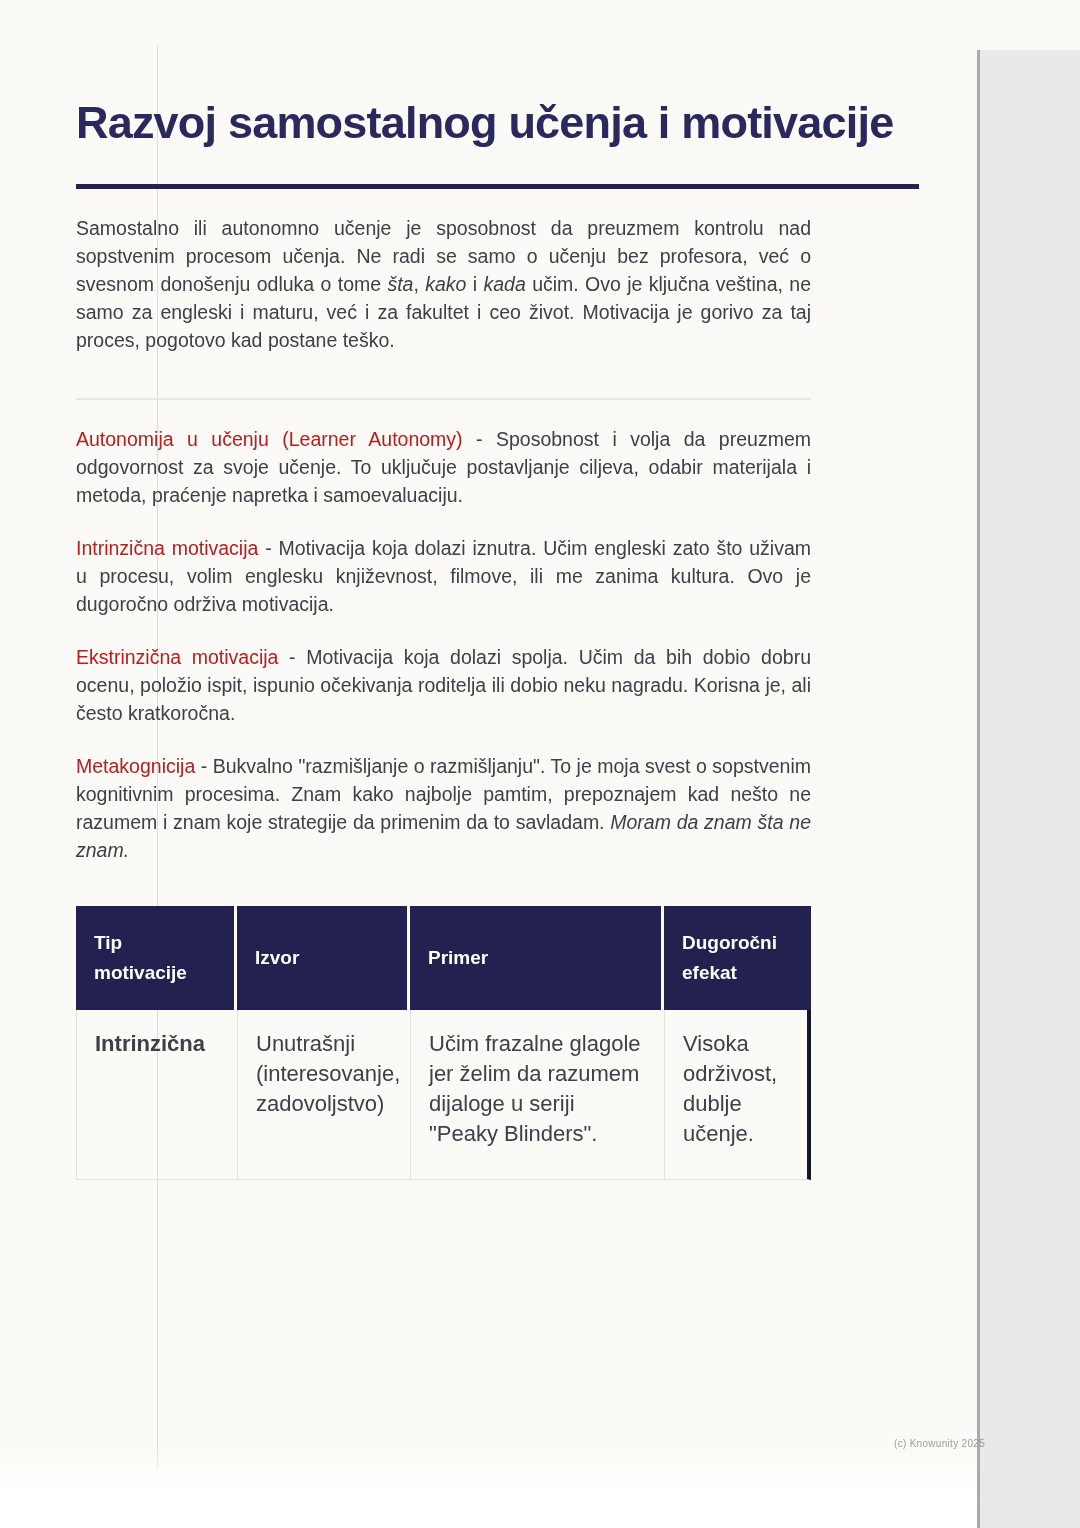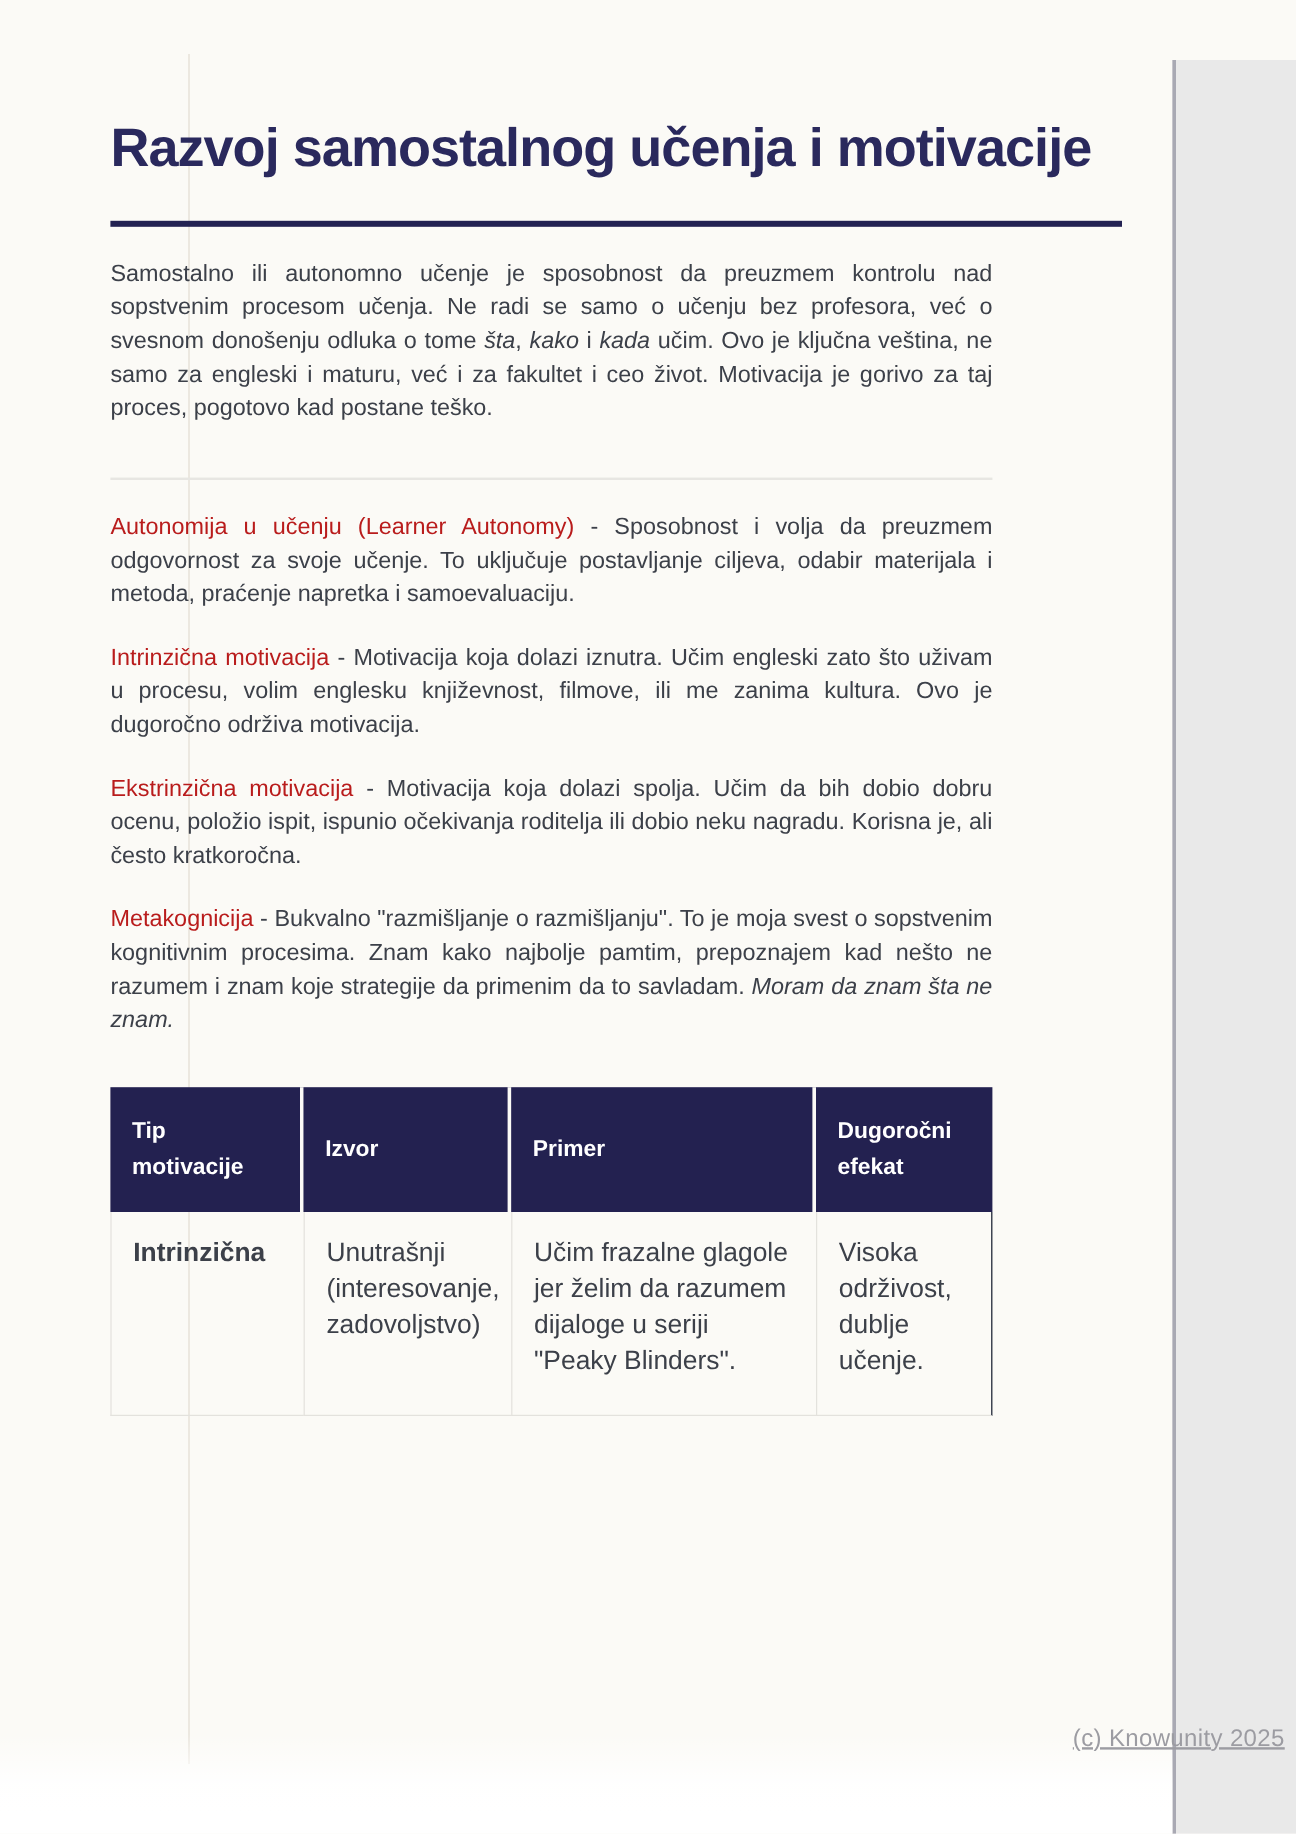--- a/index.html
+++ b/index.html
@@ -12,21 +12,21 @@
     -webkit-font-smoothing:antialiased;
   }
   .side-strip {
     position:absolute; left:977px; top:50px; width:103px; height:1478px;
     background:#e9e9e9; border-left:3px solid #a9a9b3; z-index:2;
   }
   .ruling-line {
     position:absolute; left:157px; top:45px; width:1px; height:1425px;
     background:rgba(202,194,174,0.5); z-index:1;
   }
-  .content { position:absolute; left:92px; top:88px; width:843px; z-index:3; }
+  .content { position:absolute; left:76px; top:88px; width:843px; z-index:3; }
   .doc-title {
     font-size:45px; line-height:70px; font-weight:bold;
     color:#2a295d; letter-spacing:-0.8px;
   }
   .title-rule { margin-top:26px; height:5px; background:#232252; border:0; }
   .body-col { width:735px; }
   .section-heading {
     margin-top:44px; font-size:29px; font-weight:bold;
     color:#34337e; letter-spacing:-0.3px;
   }
@@ -48,30 +48,30 @@
     font-size:19px; line-height:30px; text-align:left;
     padding:22px 18px; vertical-align:middle;
     border-right:3px solid #fbfaf6;
   }
   .motivation-table thead th:last-child { border-right:none; }
   .motivation-table tbody td {
     font-size:22px; line-height:30px; color:#3c4049;
     padding:19px 18px 30px; vertical-align:top;
     border-left:1px solid #e3e2dd; border-bottom:1px solid #e3e2dd;
   }
-  .motivation-table tbody td:last-child { border-right:1px solid #0f172a; }
+  .motivation-table tbody td:last-child { border-right:4px solid #0f172a; }
   .cell-strong { font-weight:bold; color:#20242f; }
   .bottom-fade {
     position:absolute; left:0; top:1445px; width:977px; height:83px;
     background:linear-gradient(to bottom, rgba(255,255,255,0) 0%, rgba(255,255,255,0.92) 50%, #ffffff 80%);
     z-index:4; pointer-events:none;
   }
   .watermark {
     position:absolute; left:894px; top:1438px; z-index:6;
-    font-size:20px; color:#9c9ca2; letter-spacing:0.3px; white-space:nowrap;text-decoration:underline;
+    font-size:10px; color:#9c9ca2; letter-spacing:0.3px; white-space:nowrap;
   }
 </style>
 </head>
 <body>
 
 <div class="ruling-line"></div>
 <div class="side-strip"></div>
 
 <div class="content">
 

